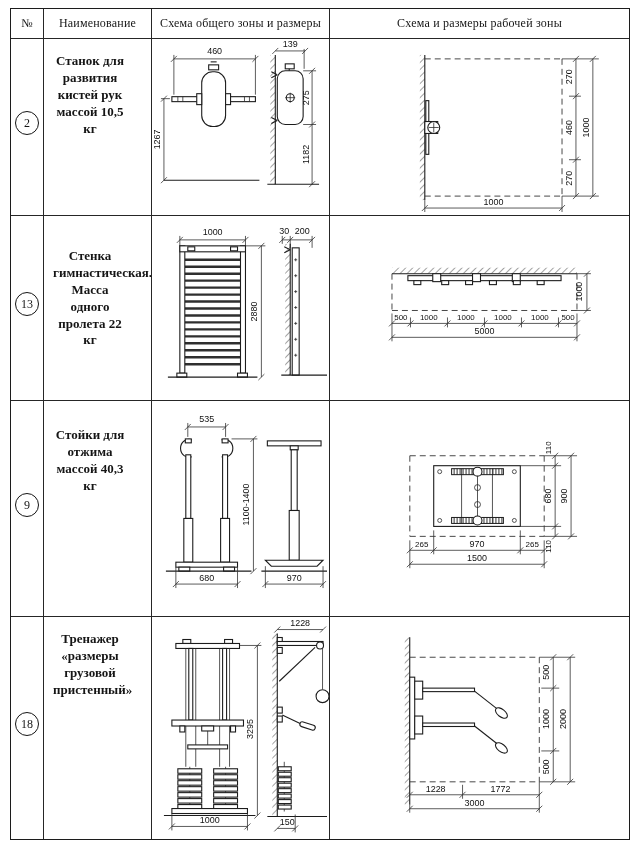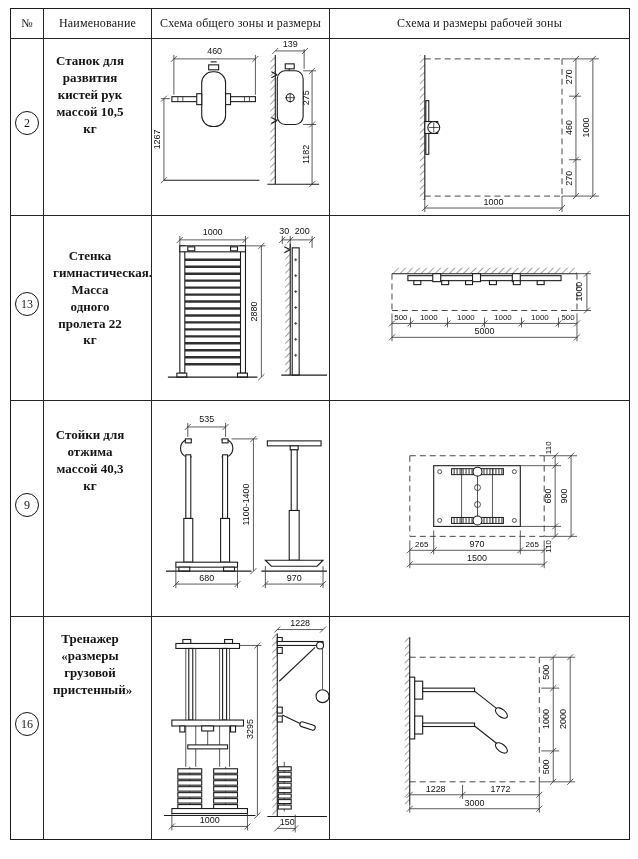--- a/index.html
+++ b/index.html
@@ -308,21 +308,21 @@
           <text x="147.5" y="147" text-anchor="middle">970</text>
           <text class="s8" x="203" y="147" text-anchor="middle">265</text>
           <path class="dm" d="M80 164 H215 M77 167 l6 -6 M212 167 l6 -6"></path>
           <text x="147.5" y="161" text-anchor="middle">1500</text>
         </g>
       </svg>
     </div>
 
     <div class="cell nocell rlast">
       <div class="badge">
-          <span>16</span>
+          <span>18</span>
         </div>
     </div>
     <div class="cell namecell rlast"><span>Тренажер «размеры грузовой пристенный»</span></div>
 
     <div class="cell drawcell rlast">
       <svg viewBox="0 0 178 222">
         <defs>
           <pattern id="hG" width="5" height="5" patternUnits="userSpaceOnUse" patternTransform="rotate(45)">
             <line x1="0" y1="0" x2="0" y2="5" stroke="#444" stroke-width="1"></line>
           </pattern>

